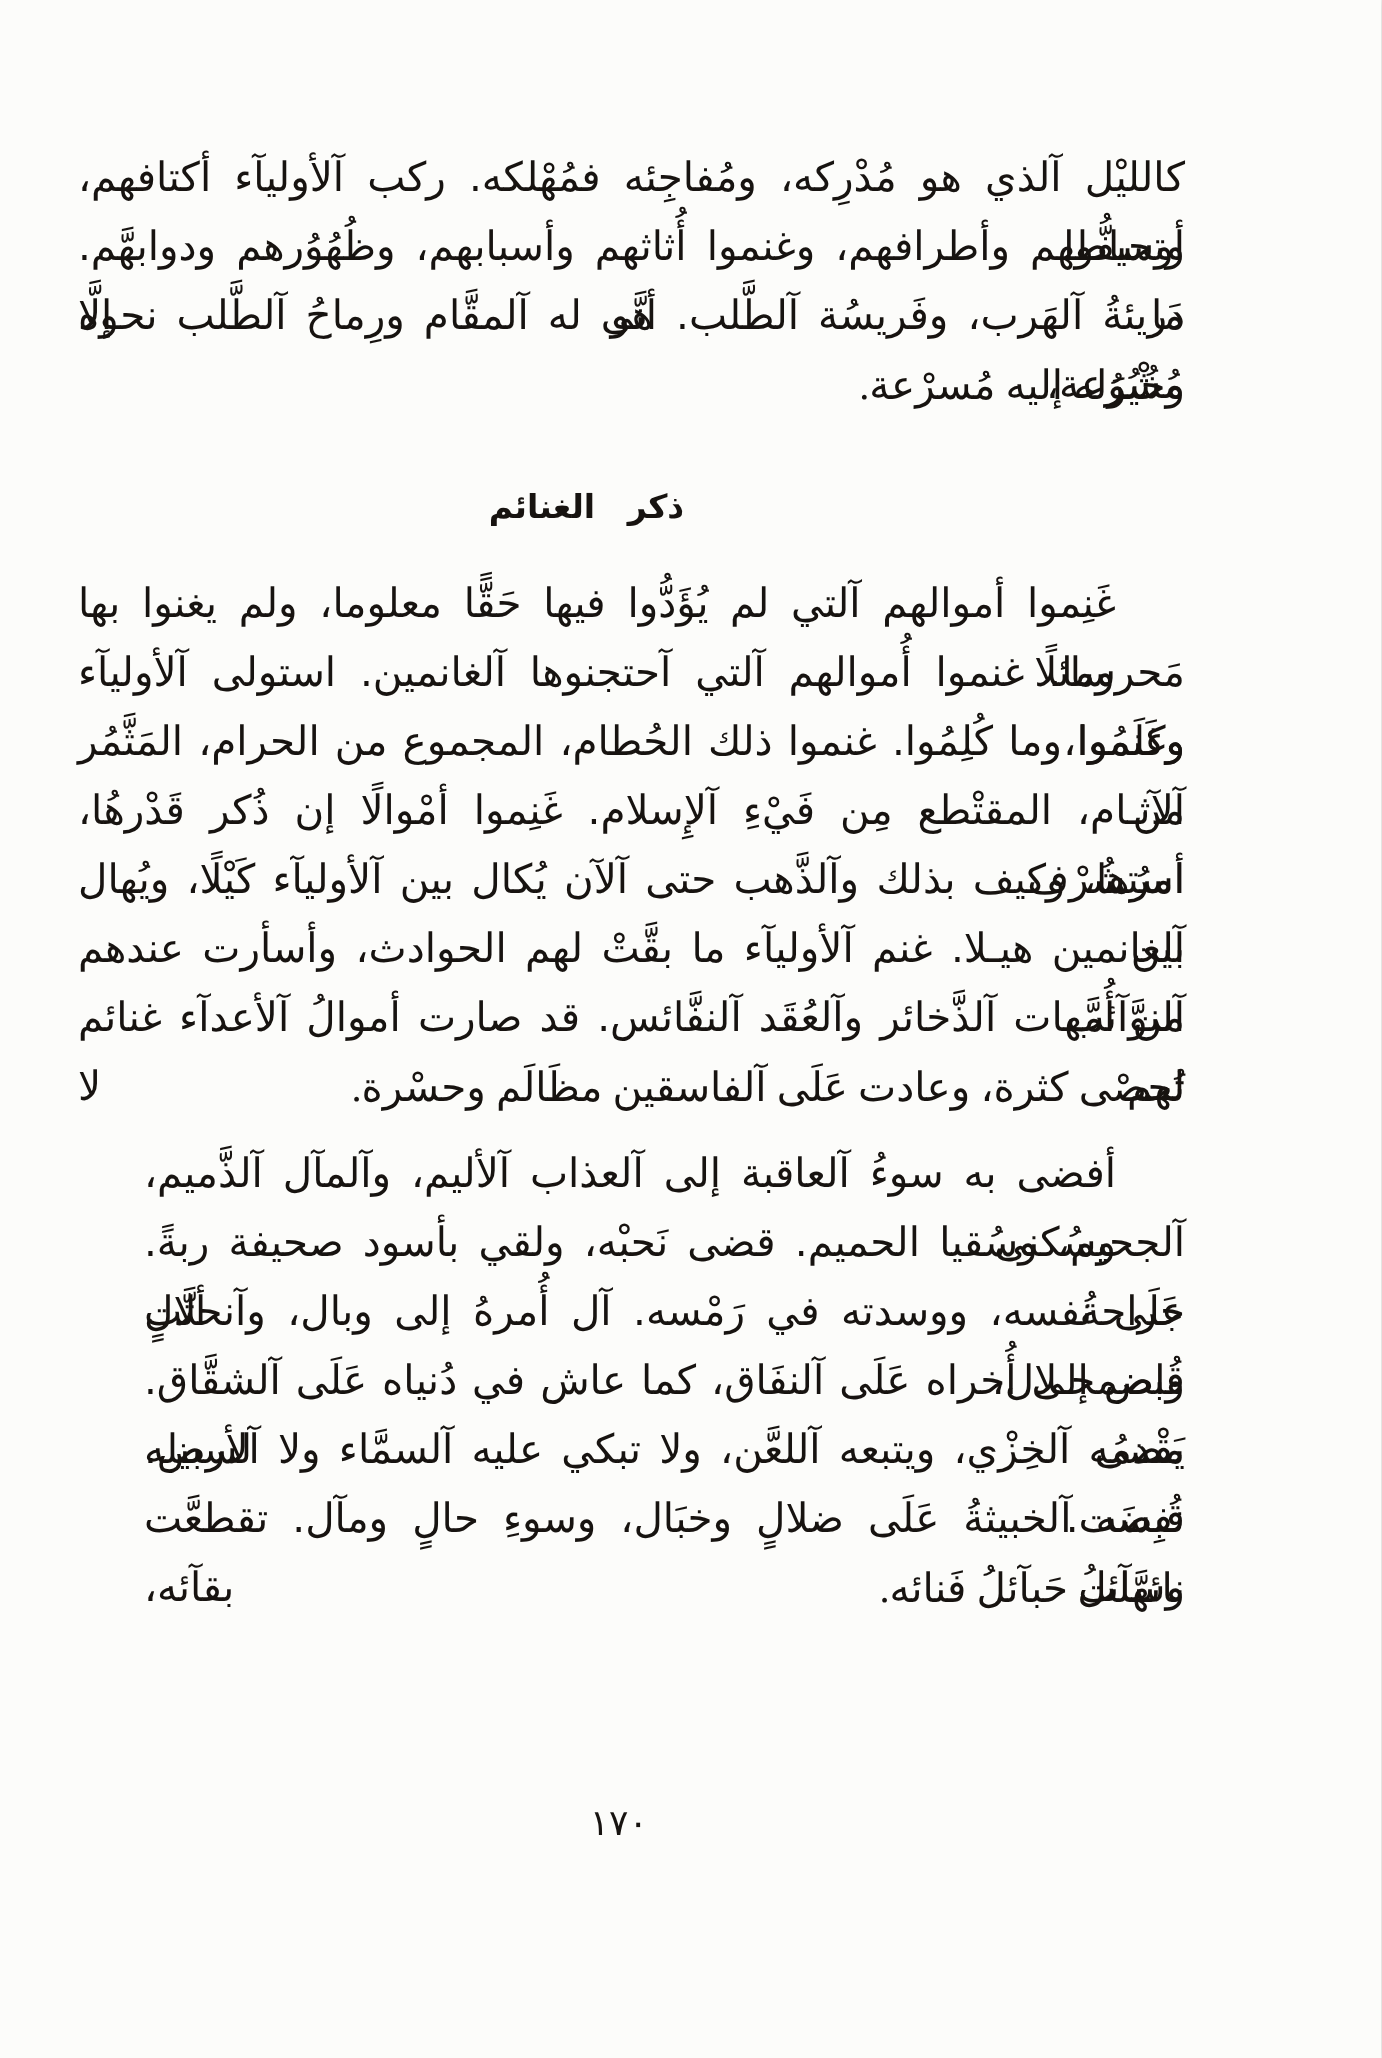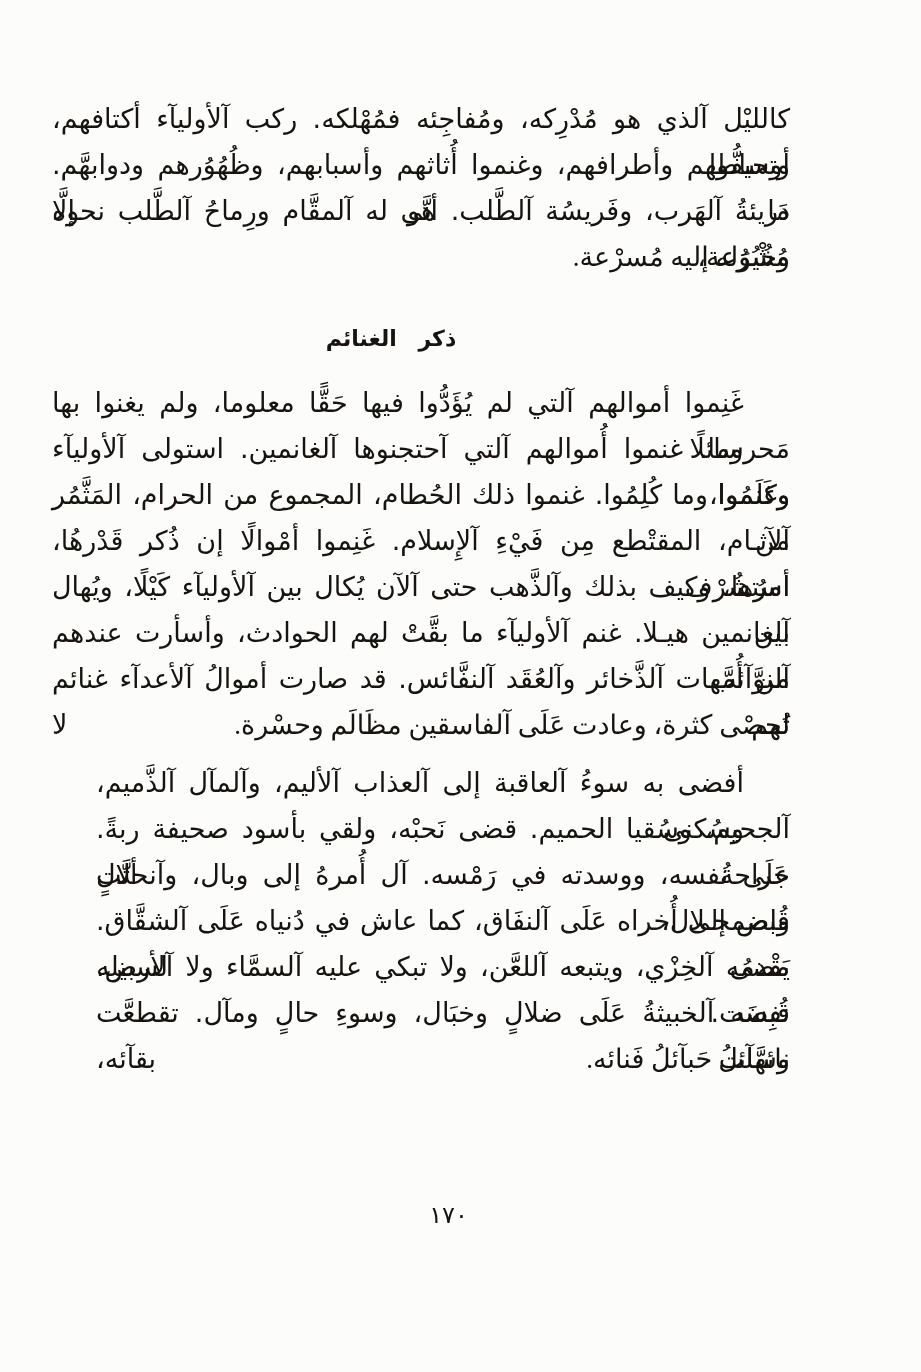--- a/index.html
+++ b/index.html
@@ -54,21 +54,20 @@
   .page-number {
     position: absolute;
     top: 1192px;
     left: 0;
     width: 825px;
     height: 46px;
     line-height: 46px;
     font-size: 24px;
     text-align: center;
     letter-spacing: 2px;
-    margin-left: 36px;
   }
 </style>
 </head>
 <body>
 
 <div class="page">
   <main class="content">
 
     <section class="paragraph intro">
       <div class="line">كالليْل آلذي هو مُدْرِكه، ومُفاجِئه فمُهْلكه. ركب آلأوليآء أكتافهم، وتحيفُّوا</div>

